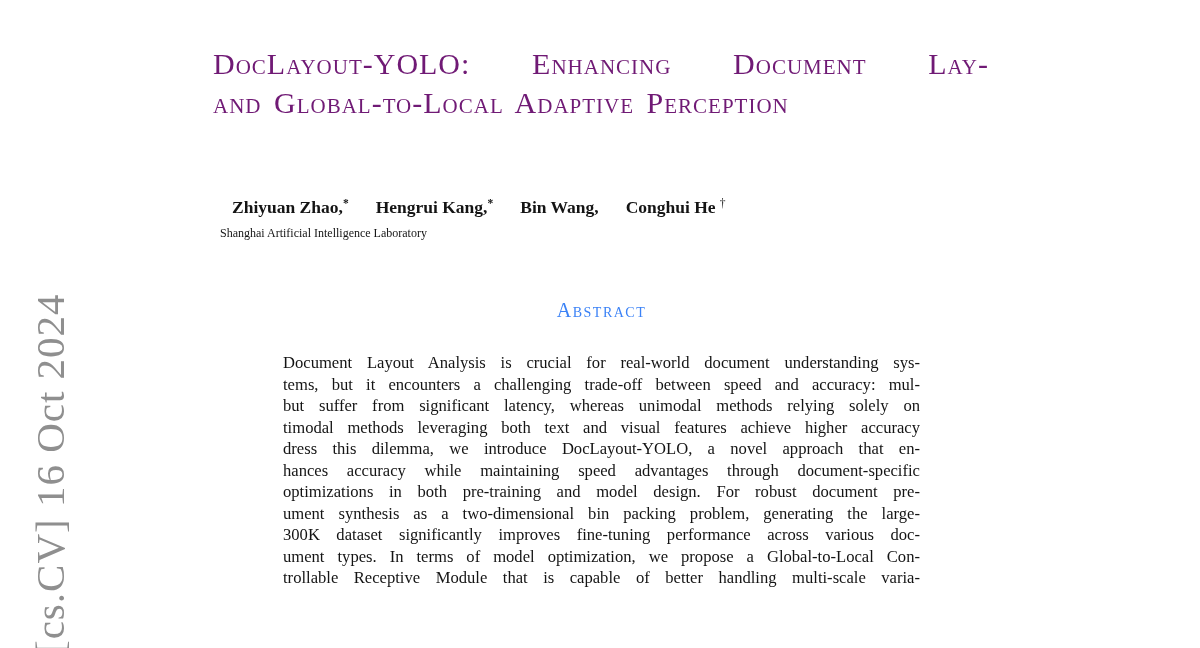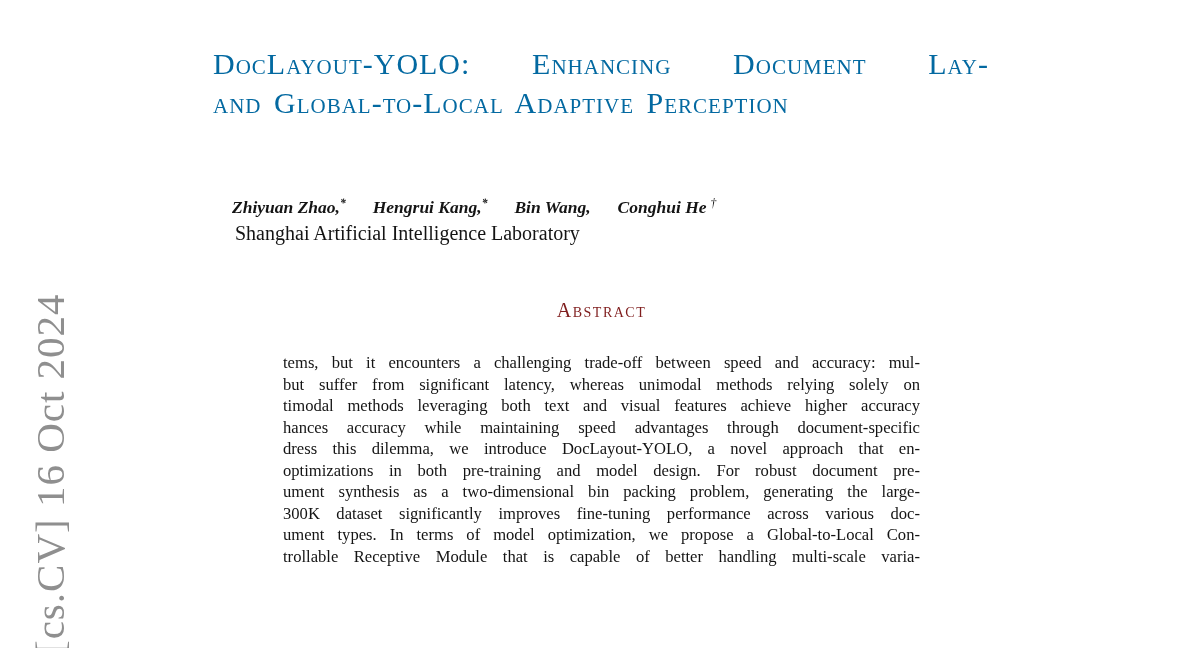--- a/index.html
+++ b/index.html
@@ -36,67 +36,66 @@
     position: absolute;
     left: 213px;
     top: 44px;
     width: 776px;
     font-variant: small-caps;
     font-size: 30px;
     line-height: 39px;
     letter-spacing: 1px;
     word-spacing: 4px;
     font-weight: normal;
-    color: #0369a1;
+    color: #701a75;
   }
   .jline {
     text-align: justify;
     text-align-last: justify;
   }
   .authors {
     position: absolute;
     left: 232px;
     top: 196px;
     font-size: 17.5px;
     line-height: 22px;
     font-weight: bold;
     white-space: nowrap;
     display: flex;
     gap: 27px;
-    font-style: italic;
   }
   .author { display: inline-block; }
   .amark {
     font-size: 11.5px;
     position: relative;
     top: -6px;
     left: 0px;
     font-weight: bold;
   }
   .amark.dagger {
     font-weight: normal;
     margin-left: 4px;
   }
   .affiliation {
     position: absolute;
-    left: 235px;
+    left: 220px;
     top: 222px;
-    font-size: 20px;
+    font-size: 12px;
     line-height: 22px;
   }
   .abstract-heading {
     position: absolute;
     left: 283px;
     top: 299px;
     width: 637px;
     text-align: center;
     font-variant: small-caps;
     font-size: 20px;
     letter-spacing: 1.5px;
-    color: #7f1d1d;
+    color: #3b82f6;
   }
   .abstract-body {
     position: absolute;
     left: 283px;
     top: 352px;
     width: 637px;
     font-size: 16.6px;
     line-height: 21.5px;
   }
   .abs-line {
@@ -122,25 +121,26 @@
     <span class="author"><span>Hengrui Kang,</span><span class="amark">*</span></span>
     <span class="author"><span>Bin Wang,</span><span class="amark"></span></span>
     <span class="author"><span>Conghui He</span><span class="amark dagger">†</span></span>
   </div>
 
   <div class="affiliation">Shanghai Artificial Intelligence Laboratory</div>
 
   <div class="abstract-heading">Abstract</div>
 
   <div class="abstract-body">
+    <div class="abs-line">Document Layout Analysis is crucial for real-world document understanding sys-</div>
     <div class="abs-line">tems, but it encounters a challenging trade-off between speed and accuracy: mul-</div>
     <div class="abs-line">but suffer from significant latency, whereas unimodal methods relying solely on</div>
     <div class="abs-line">timodal methods leveraging both text and visual features achieve higher accuracy</div>
+    <div class="abs-line">dress this dilemma, we introduce DocLayout-YOLO, a novel approach that en-</div>
     <div class="abs-line">hances accuracy while maintaining speed advantages through document-specific</div>
-    <div class="abs-line">dress this dilemma, we introduce DocLayout-YOLO, a novel approach that en-</div>
     <div class="abs-line">optimizations in both pre-training and model design. For robust document pre-</div>
     <div class="abs-line">ument synthesis as a two-dimensional bin packing problem, generating the large-</div>
     <div class="abs-line">300K dataset significantly improves fine-tuning performance across various doc-</div>
     <div class="abs-line">ument types. In terms of model optimization, we propose a Global-to-Local Con-</div>
     <div class="abs-line">trollable Receptive Module that is capable of better handling multi-scale varia-</div>
   </div>
 
 </div>
 
 </body></html>

